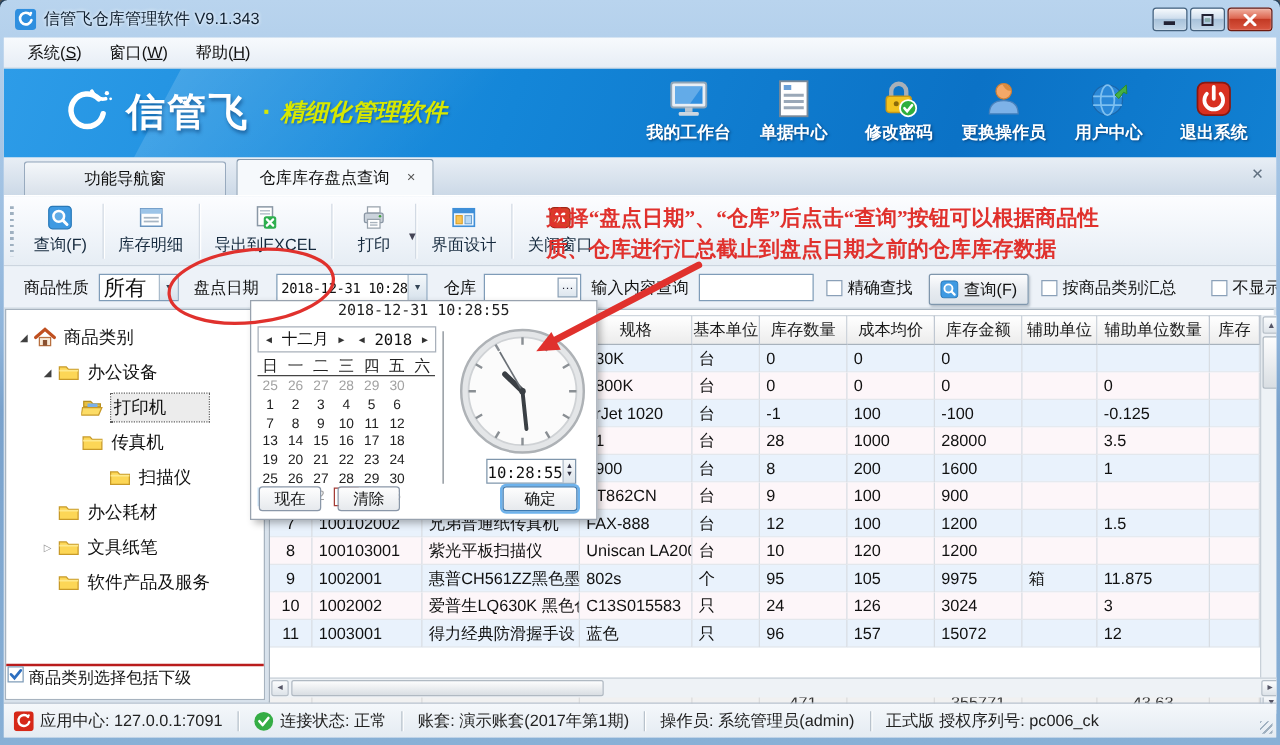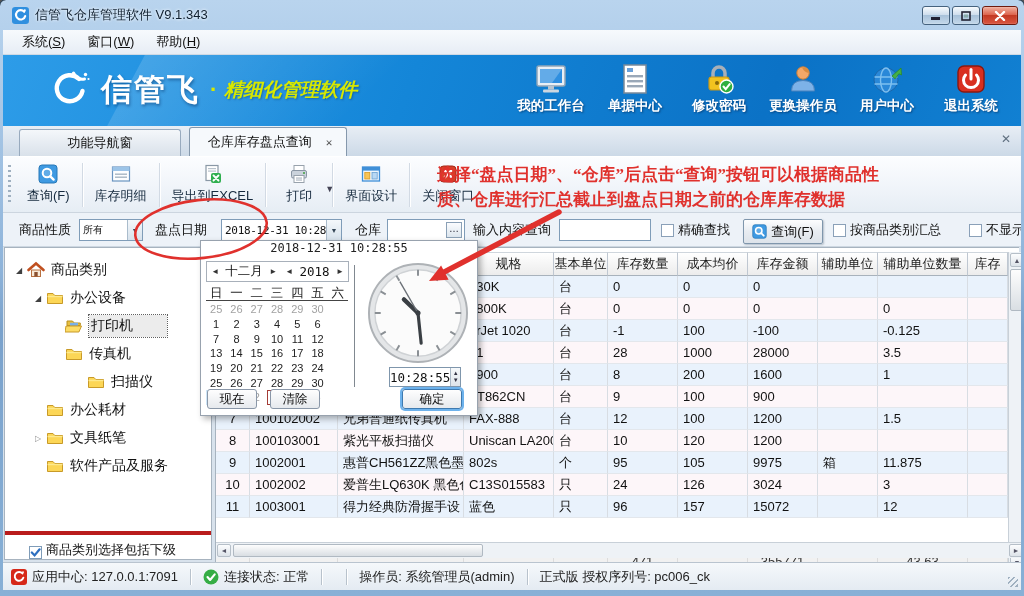--- a/index.html
+++ b/index.html
@@ -66,21 +66,21 @@
   .tb-btn .ico{width:20px;height:20px;}
   .tb-label{font-size:13px;margin-top:3px;color:#15293d;white-space:nowrap;}
   .tb-sep{width:1px;height:44px;background:#d2dae4;box-shadow:1px 0 0 #fff;margin:0 2px;}
   .tb-caret{position:absolute;right:-4px;top:24px;font-size:9px;color:#445;}
 
   
   .filterbar{position:absolute;left:0;top:183px;width:100%;height:34px;background:#edf2f8;border-bottom:1px solid #cdd7e1;}
   .filterbar>*{position:absolute;top:6px;}
   .flabel{font-size:13px;line-height:22px;color:#111;white-space:nowrap;}
   .combo,.tinput{height:22px;border:1px solid #7f9cb8;background:#fff;display:flex;align-items:center;}
-  .combo-text{flex:1;font-size:10px;padding:0 3px;white-space:nowrap;overflow:hidden;}
+  .combo-text{flex:1;font-size:17px;padding:0 3px;white-space:nowrap;overflow:hidden;}
   .combo-text.mono{font-size:11px;letter-spacing:-.3px;}
   .combo-arrow{width:15px;height:100%;display:flex;align-items:center;justify-content:center;font-size:7px;color:#345;
     background:linear-gradient(#f4f8fb,#d7e2ec);border-left:1px solid #aabccc;}
   .ellipsis-btn{width:16px;height:16px;margin-right:2px;border:1px solid #8aa0b6;background:linear-gradient(#fbfcfe,#dde6ee);
     font-size:10px;line-height:12px;text-align:center;color:#223;}
   .tinput{justify-content:flex-end;}
   .checkbox{display:flex;align-items:center;height:22px;cursor:pointer;}
   .cbox{width:13px;height:13px;border:1px solid #8aa0b8;background:#fff;margin-right:4px;flex:none;display:inline-flex;align-items:center;justify-content:center;}
   .clabel{font-size:13px;white-space:nowrap;}
   .query-btn{height:25px;width:80px;border:1px solid #7f96ac;border-radius:2px;background:linear-gradient(#fdfdfe,#e8ecf1 50%,#dde3ea);
@@ -89,22 +89,22 @@
 
   
   .content{position:absolute;left:0;top:217px;right:0;bottom:28px;background:#d8e2ec;}
   .sidebar{position:absolute;left:1px;top:0;width:208px;bottom:2px;background:#fff;border:1px solid #a7b3bf;}
   .tree{position:absolute;left:0;top:8px;right:0;}
   .tree-row{display:flex;align-items:center;height:28px;font-size:14px;cursor:pointer;white-space:nowrap;}
   .expander{width:12px;flex:none;font-size:8px;color:#404040;text-align:center;margin-right:2px;}
   .expander.closed{color:#909090;}
   .tree-row .ico{width:18px;height:18px;margin-right:6px;flex:none;}
   .tree-row.selected .tree-label{background:#ececec;outline:1px dotted #606060;padding:2px 34px 2px 2px;}
-  .sidebar-footer{position:absolute;left:0;bottom:0;width:100%;height:28px;border-top:4px solid #b91c1c;
-    display:flex;align-items:flex-end;padding-left:24px;font-size:13px;background:#fff;}
+  .sidebar-footer{position:absolute;left:0;bottom:0;width:100%;height:28px;border-top:2px solid #b91c1c;
+    display:flex;align-items:flex-start;padding-left:1px;font-size:13px;background:#fff;}
   .sidebar-footer .cbox{border-color:#7f9cb8;}
 
   
   .table-area{position:absolute;left:212px;top:0;right:2px;bottom:0;background:#fff;border:1px solid #a7b3bf;border-right:none;}
   .trow,.thead,.tsummary{position:absolute;left:0;display:flex;width:792px;}
   .thead{top:4px;height:24px;}
   .th{height:24px;border-right:1px solid #bfc7d1;border-bottom:1px solid #a8b2bc;border-top:1px solid #cfd6dd;
     background:linear-gradient(#ffffff,#ececec);font-size:13px;display:flex;align-items:center;justify-content:center;
     overflow:hidden;white-space:nowrap;color:#1a1a1a;}
   .trow{height:22px;}
@@ -713,20 +713,23 @@
         <div class="seg">
           <span class="ico">
             <svg viewBox="0 0 16 16" width="16" height="16">
               <circle cx="8" cy="8" r="7.5" fill="#35ad45"></circle>
               <path d="M4.5 8 l2.6 3 4.6 -5.6" stroke="#fff" stroke-width="2.1" fill="none" stroke-linecap="round" stroke-linejoin="round"></path>
             </svg>
           </span>
           <span>连接状态: 正常</span>
         </div>
         <div class="ssep"></div>
+        <div class="seg">
+          <span>账套: 演示账套(2017年第1期)</span>
+        </div>
         <div class="ssep"></div>
         <div class="seg">
           <span>操作员: 系统管理员(admin)</span>
         </div>
         <div class="ssep"></div>
         <div class="seg">
           <span>正式版 授权序列号: pc006_ck</span>
         </div>
       </div>
   </div>

